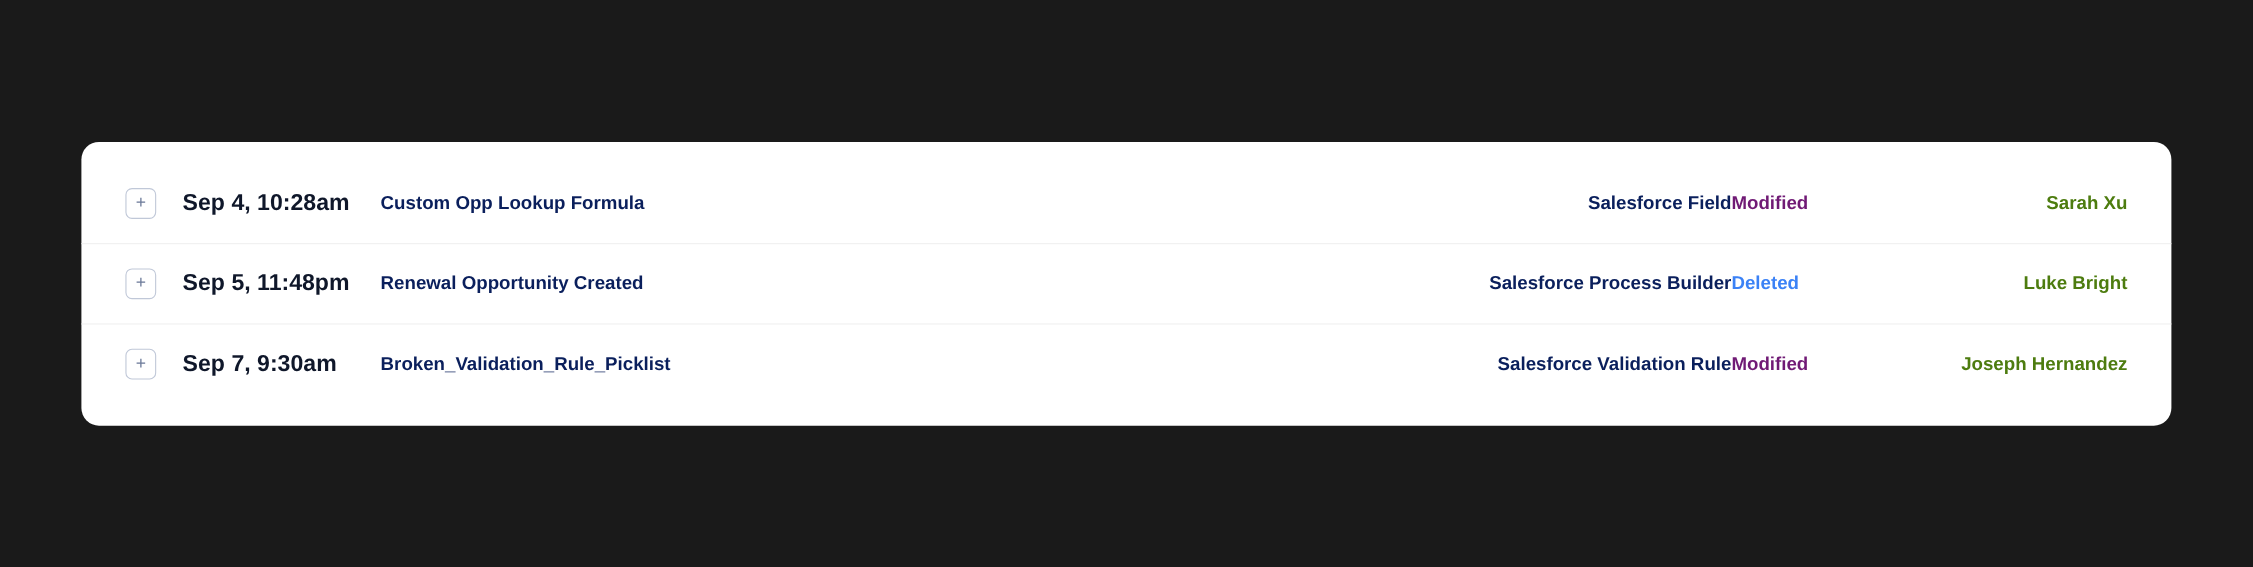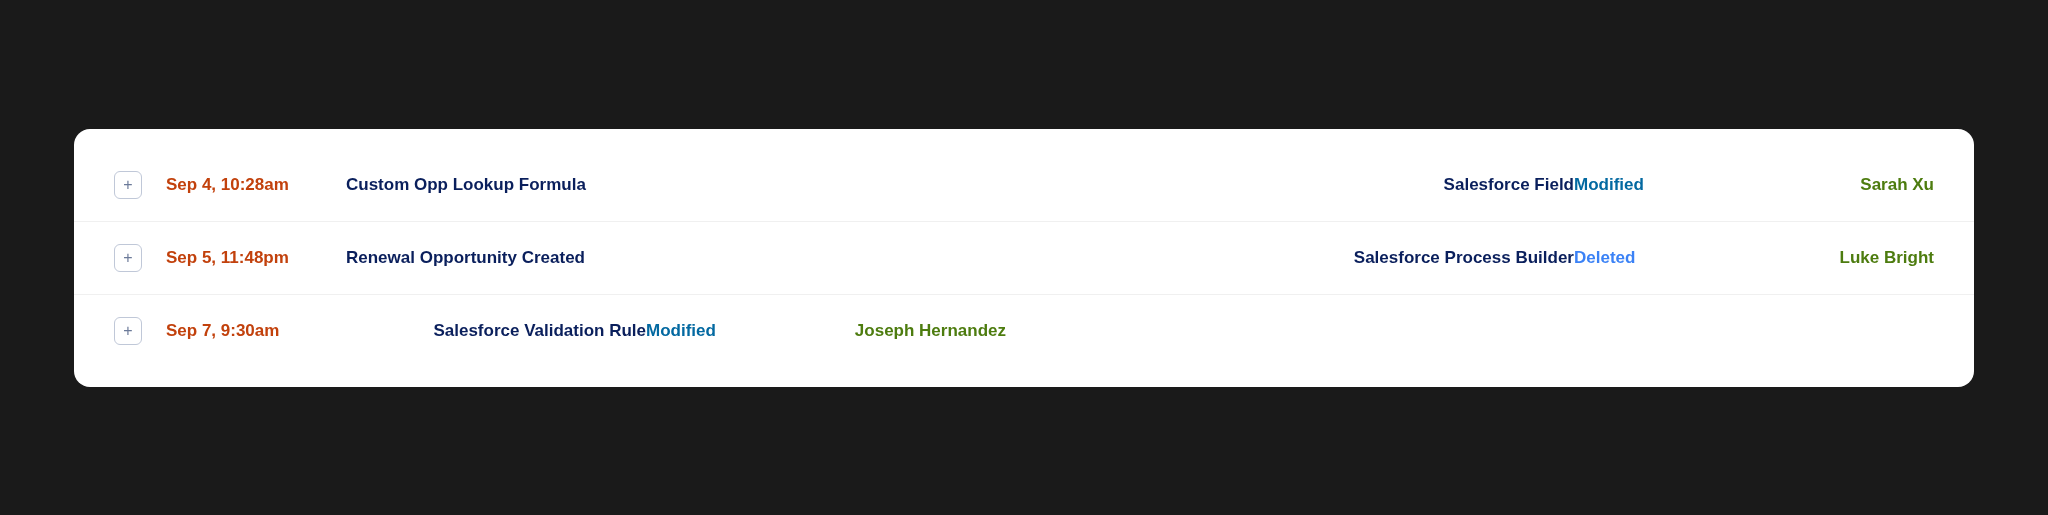--- a/index.html
+++ b/index.html
@@ -50,23 +50,23 @@
       color: #6b7a99;
       font-size: 16px;
       font-weight: 400;
       background: transparent;
       margin-right: 24px;
     }
 
     .col-date {
       width: 180px;
       flex-shrink: 0;
-      font-size: 17px;
+      font-size: 21px;
       font-weight: 700;
-      color: #c2410c;
+      color: #0f172a;
     }
 
     .col-name {
       flex: 1;
       font-size: 17px;
       font-weight: 700;
       color: #0a1f5c;
       padding-right: 4px;
     }
 
@@ -80,21 +80,21 @@
     }
 
     .col-status {
       width: 140px;
       flex-shrink: 0;
       font-size: 17px;
       font-weight: 700;
     }
 
     .col-status.modified {
-      color: #0369a1;
+      color: #701a75;
     }
 
     .col-status.deleted {
       color: #3b82f6;
     }
 
     .col-user {
       width: 220px;
       flex-shrink: 0;
       font-size: 17px;
@@ -119,17 +119,18 @@
       <button class="expand-btn">+</button>
       <div class="col-date">Sep 5, 11:48pm</div>
       <div class="col-name">Renewal Opportunity Created</div>
       <div class="col-type">Salesforce Process Builder</div>
       <div class="col-status deleted">Deleted</div>
       <div class="col-user">Luke Bright</div>
     </div>
     <div class="table-row">
       <button class="expand-btn">+</button>
       <div class="col-date">Sep 7, 9:30am</div>
+      <div class="col-name">Broken_Validation_Rule_Picklist</div>
       <div class="col-type">Salesforce Validation Rule</div>
       <div class="col-status modified">Modified</div>
       <div class="col-user">Joseph Hernandez</div>
     </div>
   </div>
 
 </body></html>

